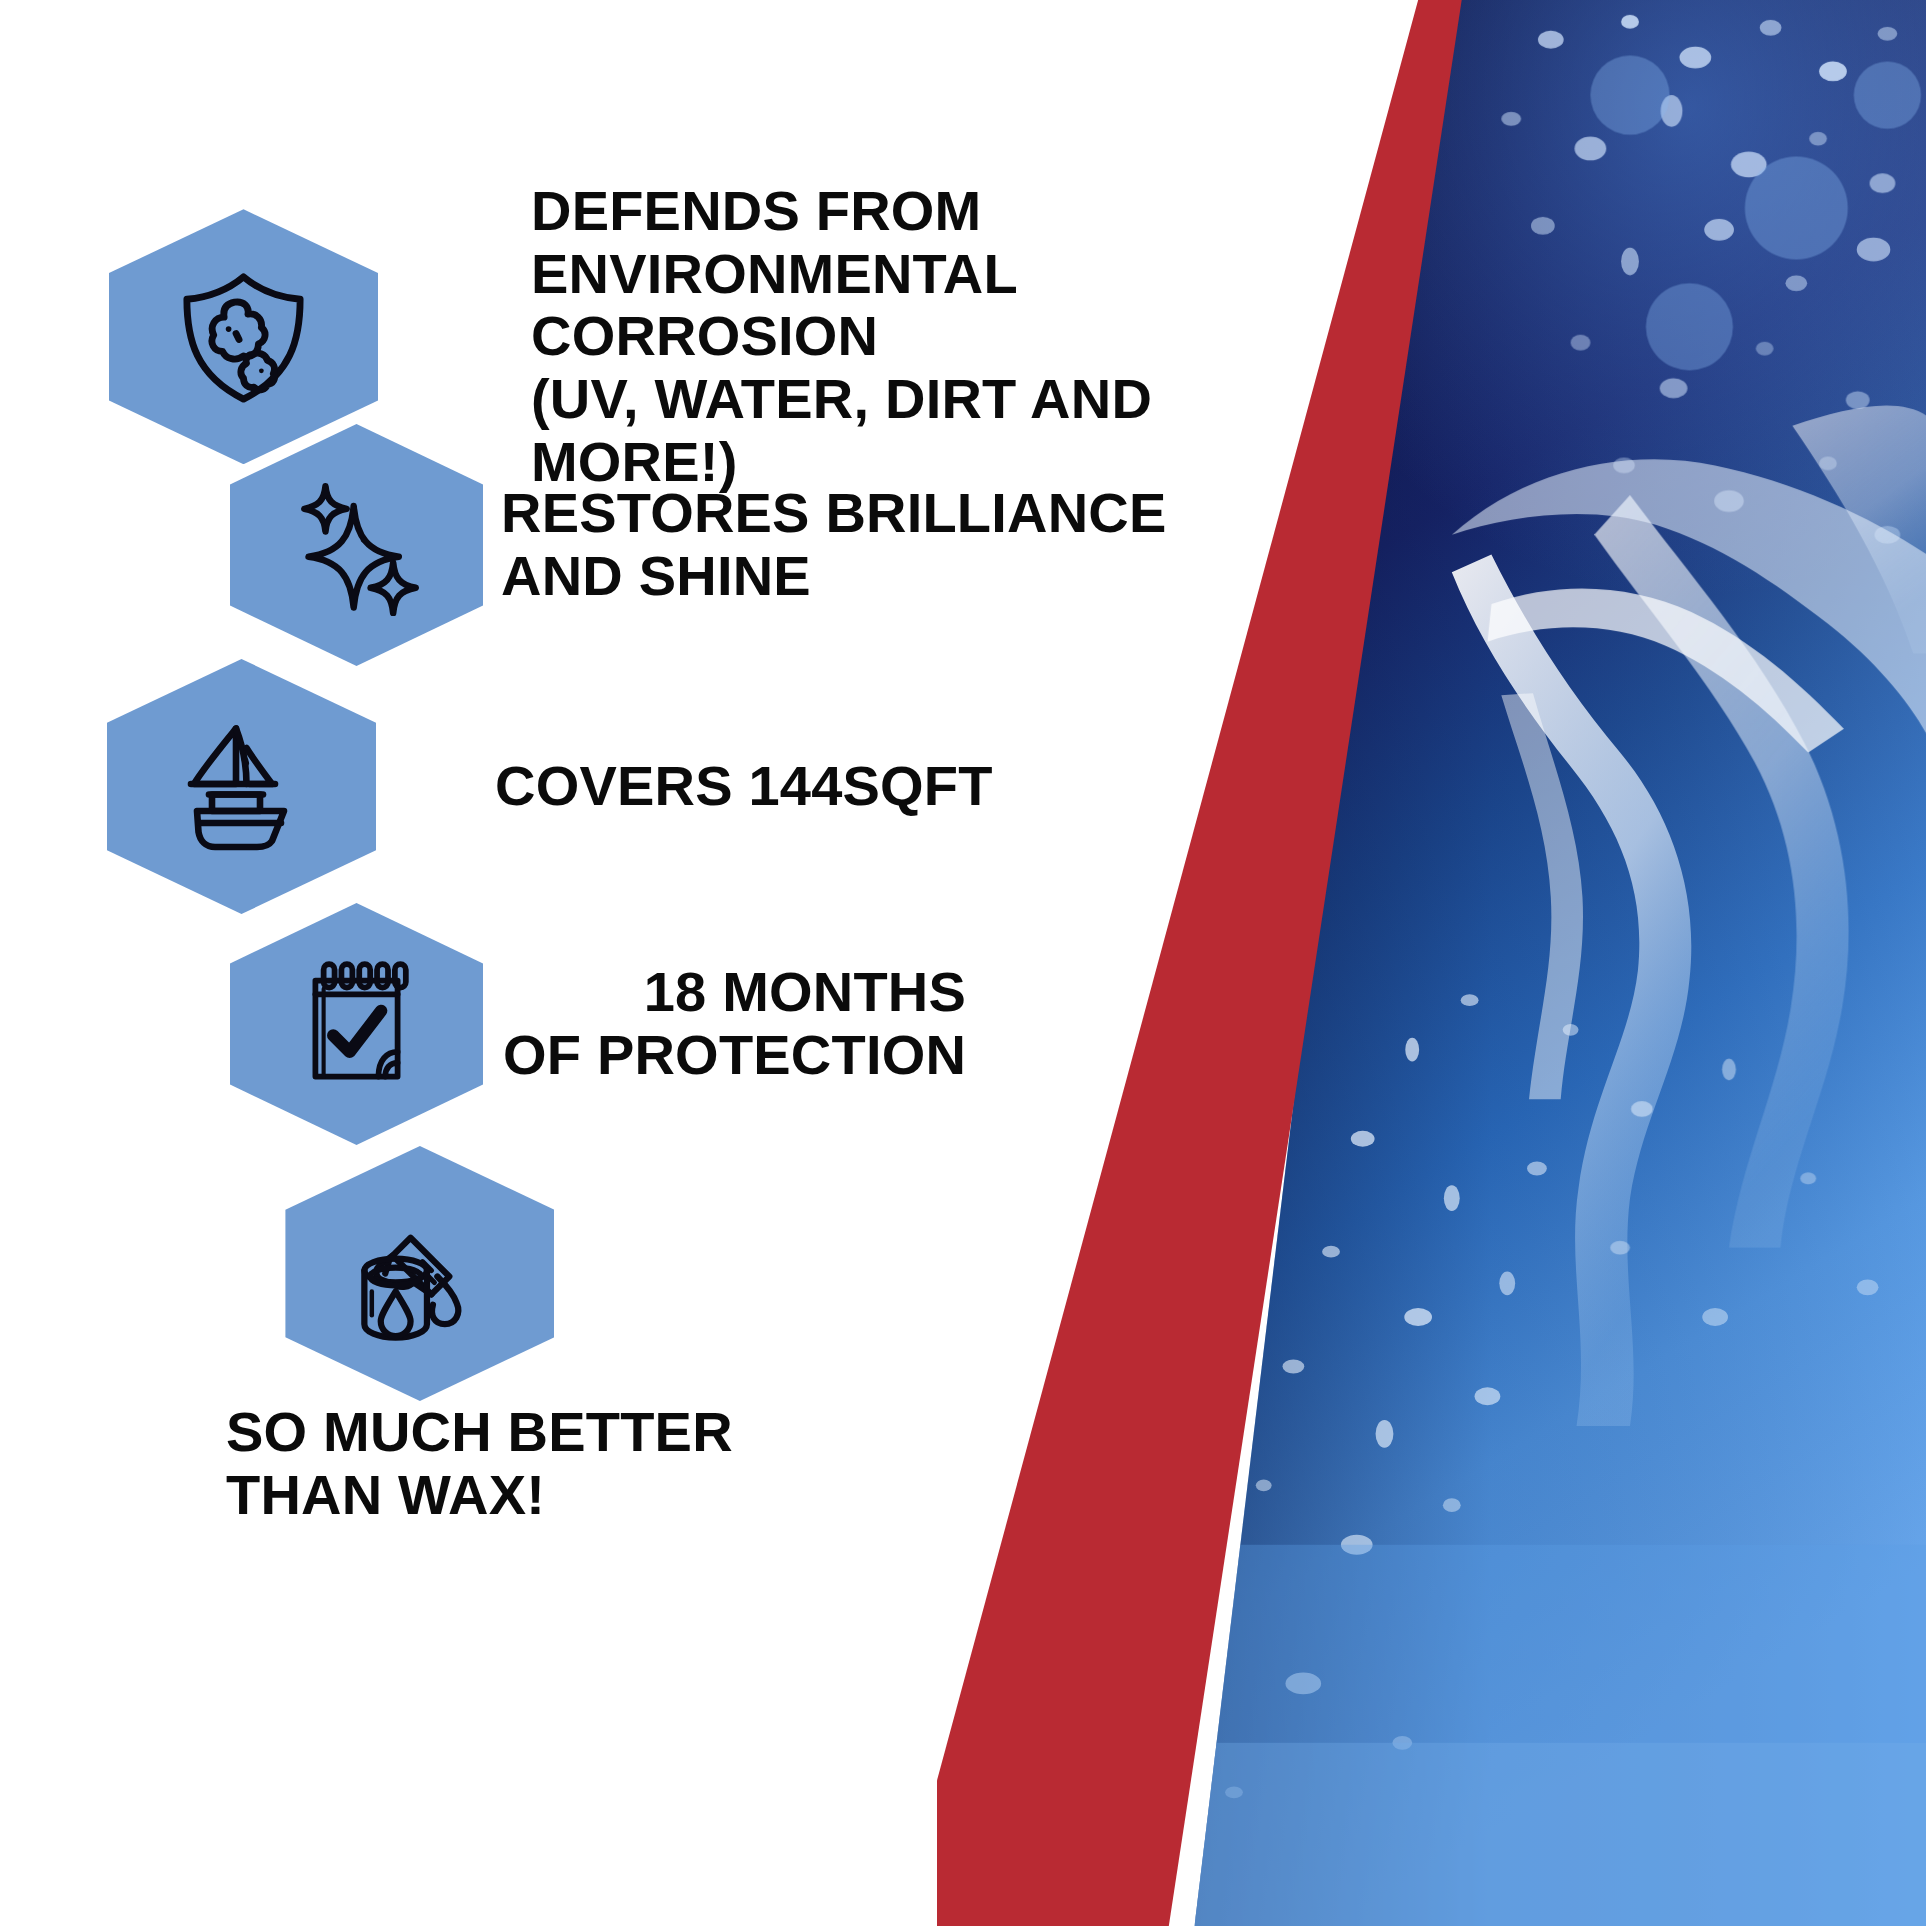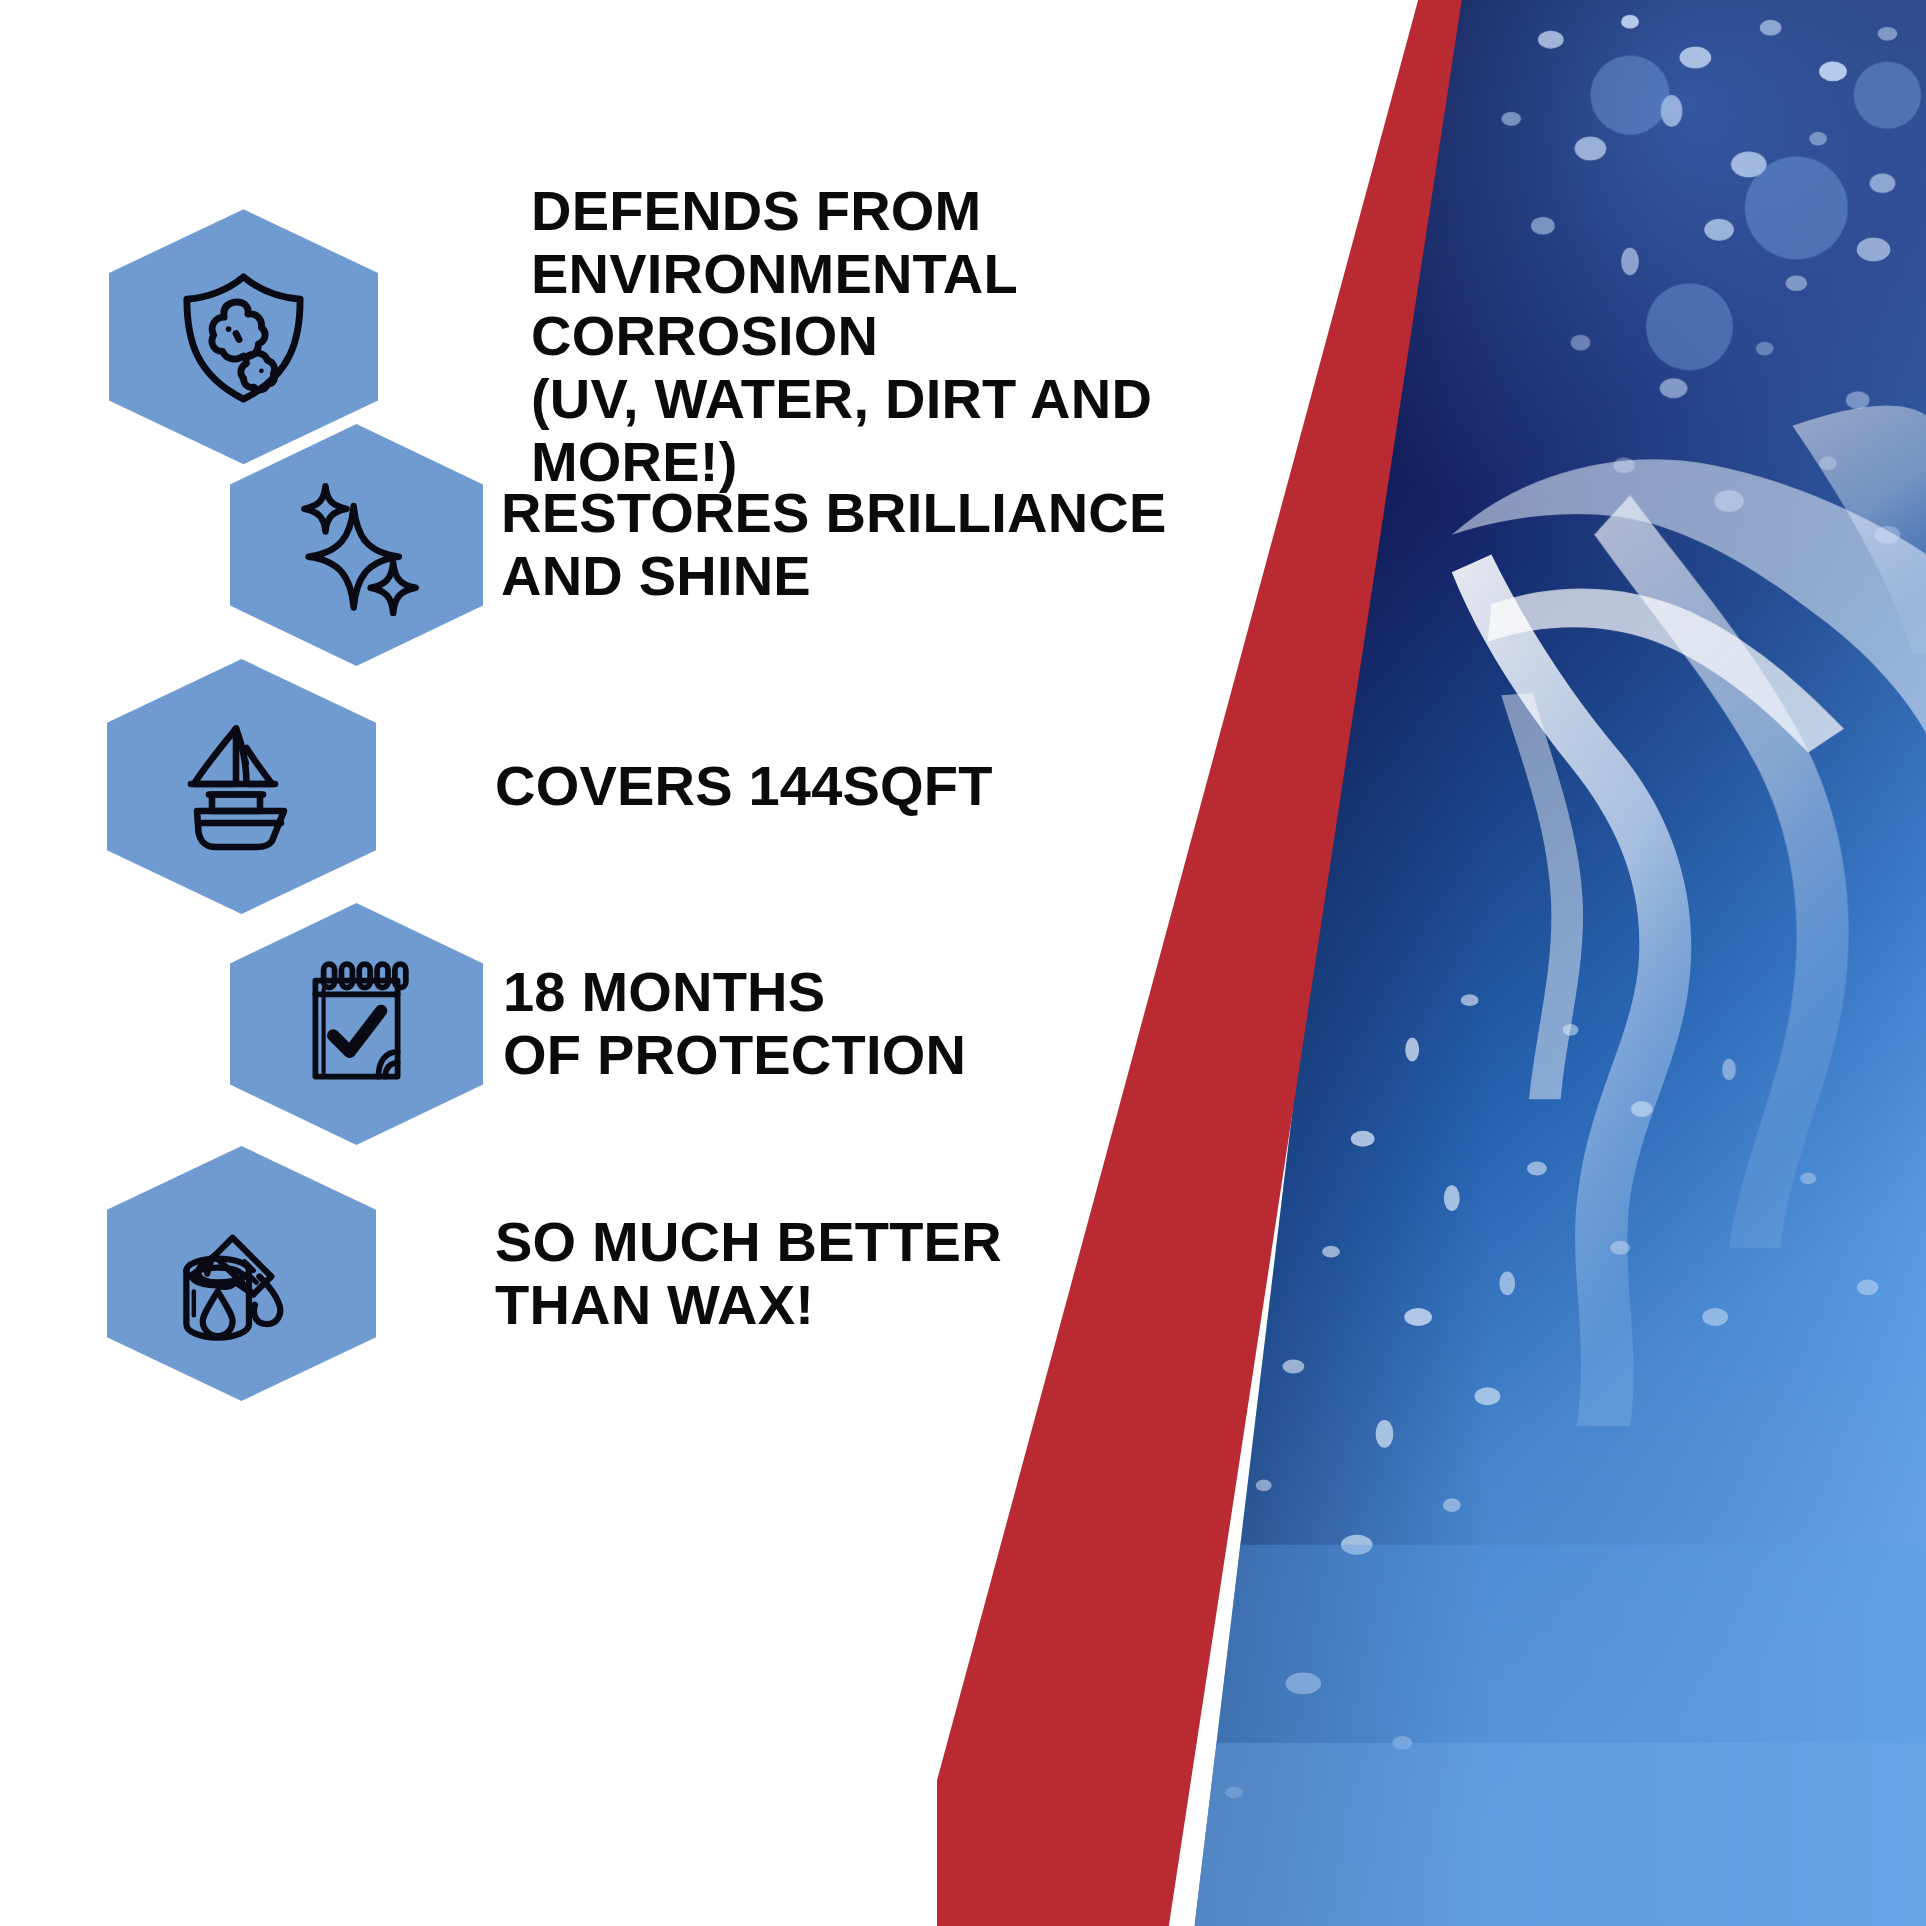--- a/index.html
+++ b/index.html
@@ -66,25 +66,25 @@
   #row-1 .feature-text { font-size: 56px; margin-left: 117px; }
 
   #row-2 { left: 230px;  top: 424px;  }
   #row-2 .hex { width: 253px; height: 242px; }
   #row-2 .feature-text { font-size: 56px; margin-left: 18px; }
 
   #row-3 { left: 107px;  top: 655px;  }
   #row-3 .hex { width: 269px; height: 255px; }
   #row-3 .feature-text { font-size: 56px; margin-left: 119px; }
 
-  #row-4 { left: 230px;  top: 897px;  }
+  #row-4 { left: 230px;  top: 897px; text-align: right;  }
   #row-4 .hex { width: 253px; height: 242px; }
   #row-4 .feature-text { font-size: 56px; margin-left: 20px; }
 
-  #row-5 { left: 107px;  top: 1141px; }
+  #row-5 { left: 107px;  top: 1141px; flex-direction: column; }
   #row-5 .hex { width: 269px; height: 255px; }
   #row-5 .feature-text { font-size: 56px; margin-left: 119px; }
 
   
   #row-1 { top: 180px; }
   #row-2 { top: 424px; }
   #row-3 { top: 659px; }
   #row-4 { top: 903px; }
   #row-5 { top: 1146px; }
 </style>

